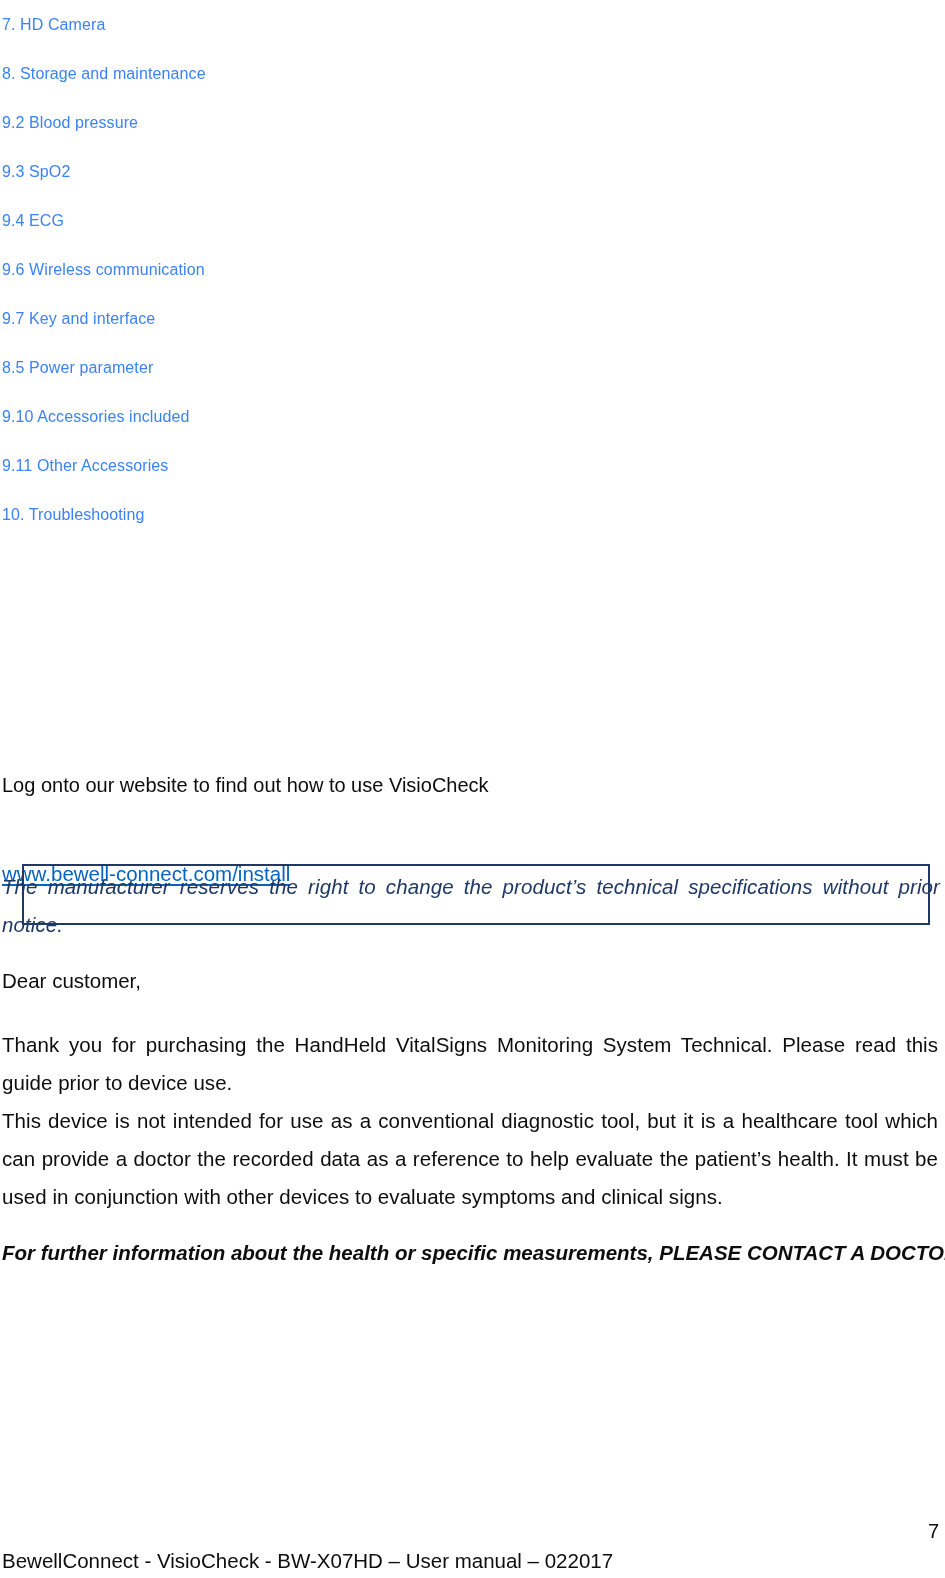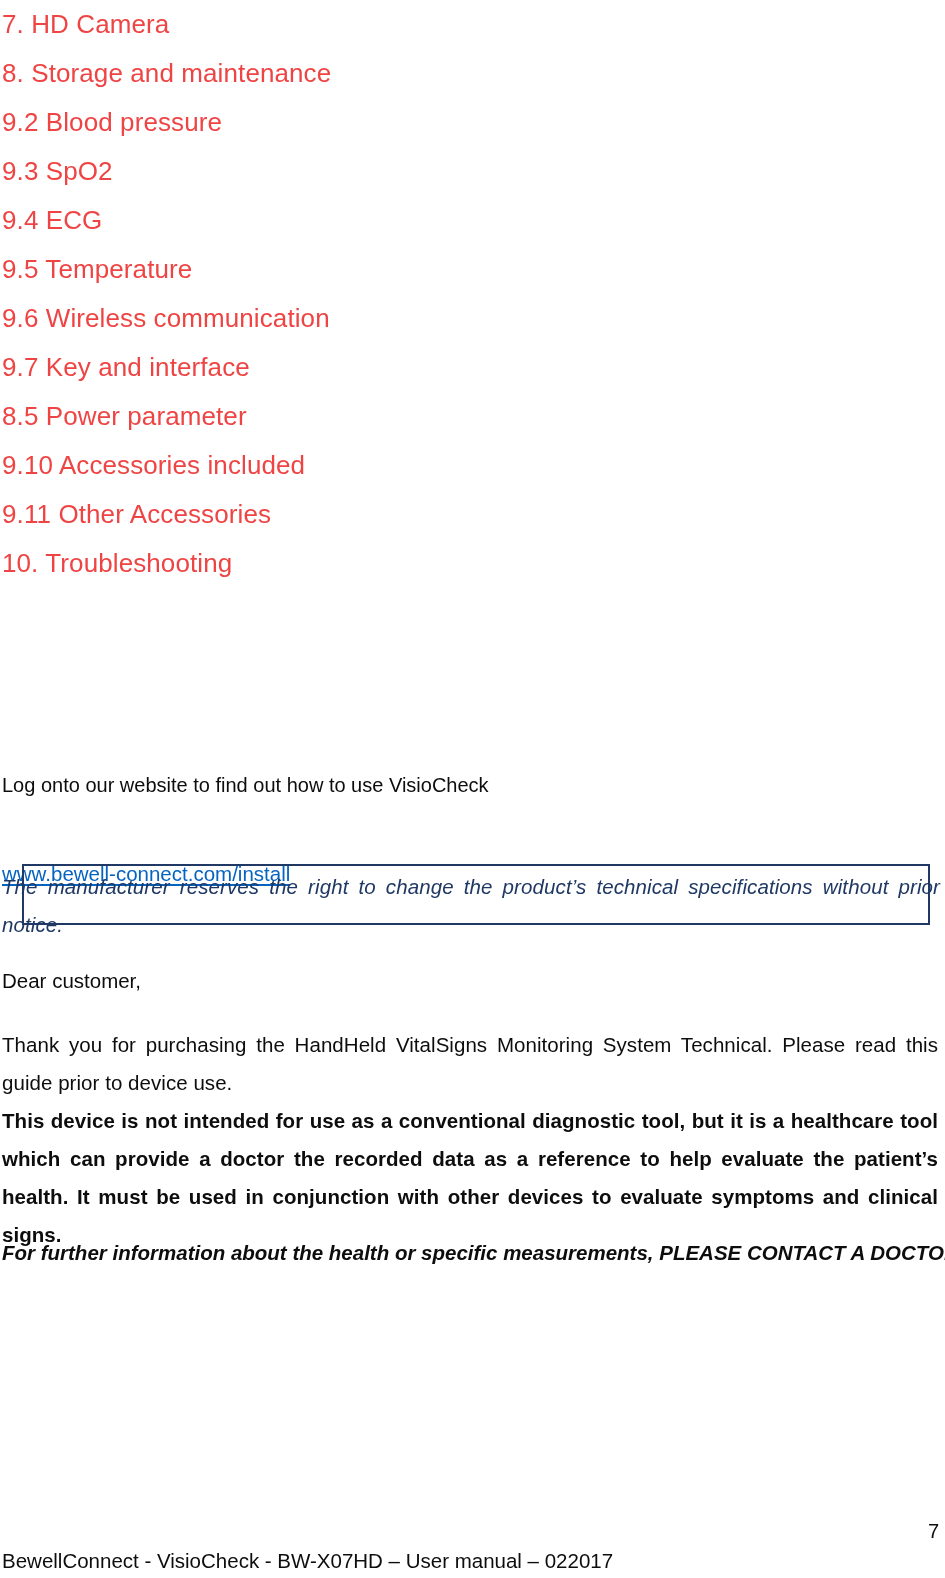--- a/index.html
+++ b/index.html
@@ -26,25 +26,25 @@
   }
 
   
   .toc {
     position: absolute;
     left: 2px;
     top: 0px;
     width: 600px;
   }
   .toc-item {
-    font-size: 26px;
+    font-size: 16px;
     line-height: 49px;
     height: 49px;
     white-space: nowrap;
-    color: #ef4444;
+    color: #3b82f6;
     letter-spacing: 0.1px;
   }
 
   
   .website-line {
     position: absolute;
     left: 2px;
     top: 771px;
     font-size: 20px;
     line-height: 28px;
@@ -104,21 +104,21 @@
     left: 2px;
     width: 936px;
     font-size: 20.5px;
     line-height: 38px;
     color: #0d0d0d;
     text-align: justify;
     text-align-last: left;
     letter-spacing: 0.05px;
   }
   .para-1 { top: 1026px; }
-  .para-2 { top: 1102px; font-weight: bold; }
+  .para-2 { top: 1102px; }
 
   .italic-note {
     position: absolute;
     left: 2px;
     top: 1238px;
     width: 936px;
     font-size: 20.5px;
     line-height: 30px;
     font-style: italic;
     font-weight: bold;
@@ -149,21 +149,20 @@
 <body>
 
 <div class="page">
 
   <div class="toc">
     <div class="toc-item">7. HD Camera</div>
     <div class="toc-item">8. Storage and maintenance</div>
     <div class="toc-item">9.2 Blood pressure</div>
     <div class="toc-item">9.3 SpO2</div>
     <div class="toc-item">9.4 ECG</div>
-    <div class="toc-item">9.5 Temperature</div>
     <div class="toc-item">9.6 Wireless communication</div>
     <div class="toc-item">9.7 Key and interface</div>
     <div class="toc-item">8.5 Power parameter</div>
     <div class="toc-item">9.10 Accessories included</div>
     <div class="toc-item">9.11 Other Accessories</div>
     <div class="toc-item">10. Troubleshooting</div>
   </div>
 
   <div class="website-line">Log onto our website to find out how to use VisioCheck</div>
   <a class="website-link" href="#">www.bewell-connect.com/install</a>

